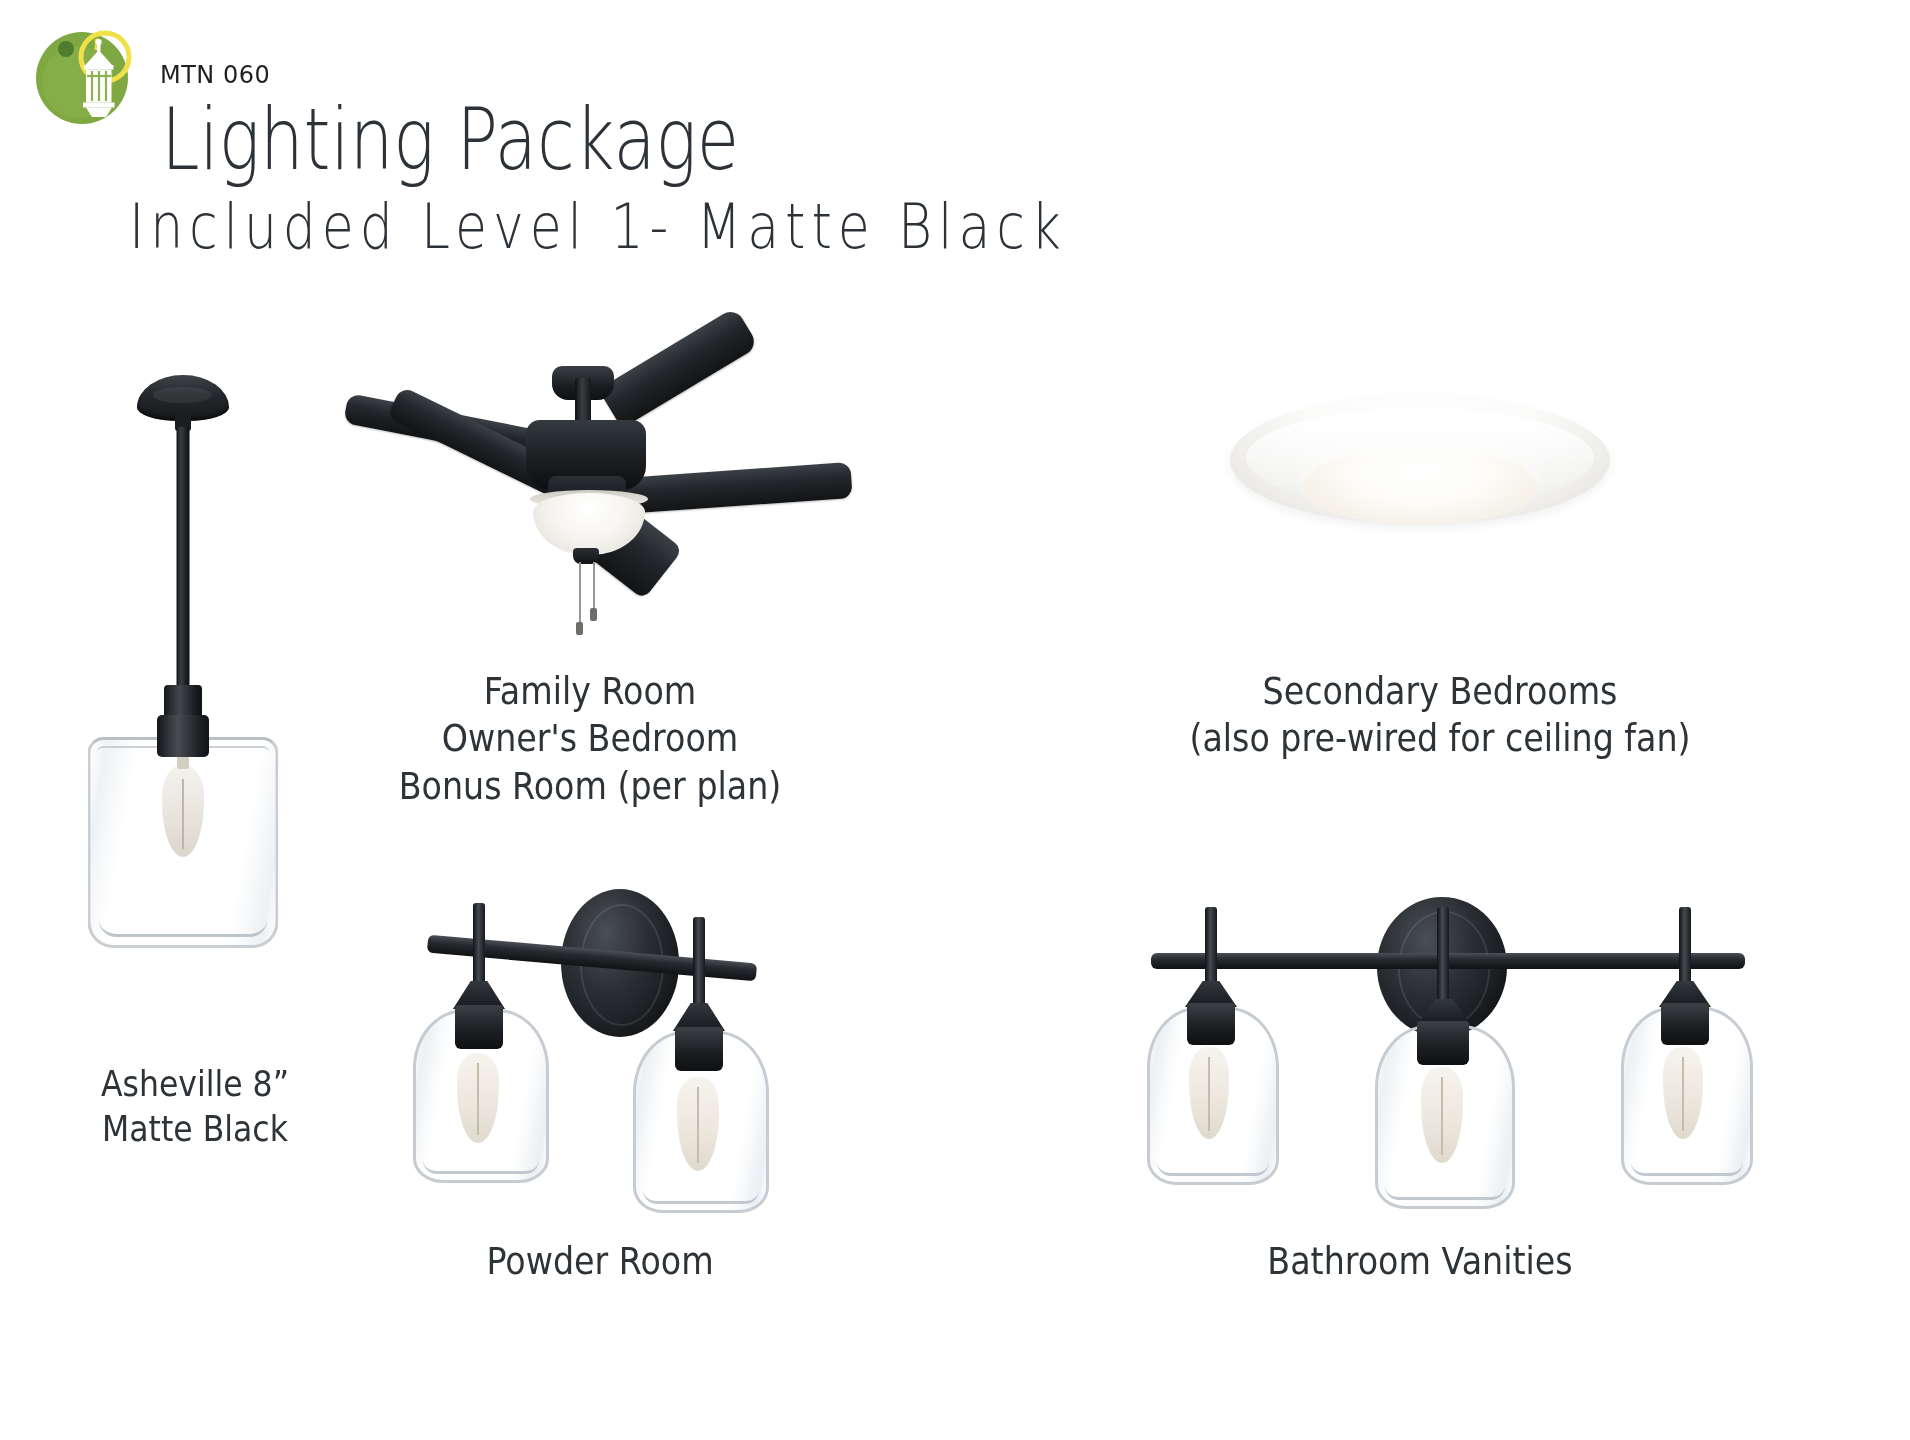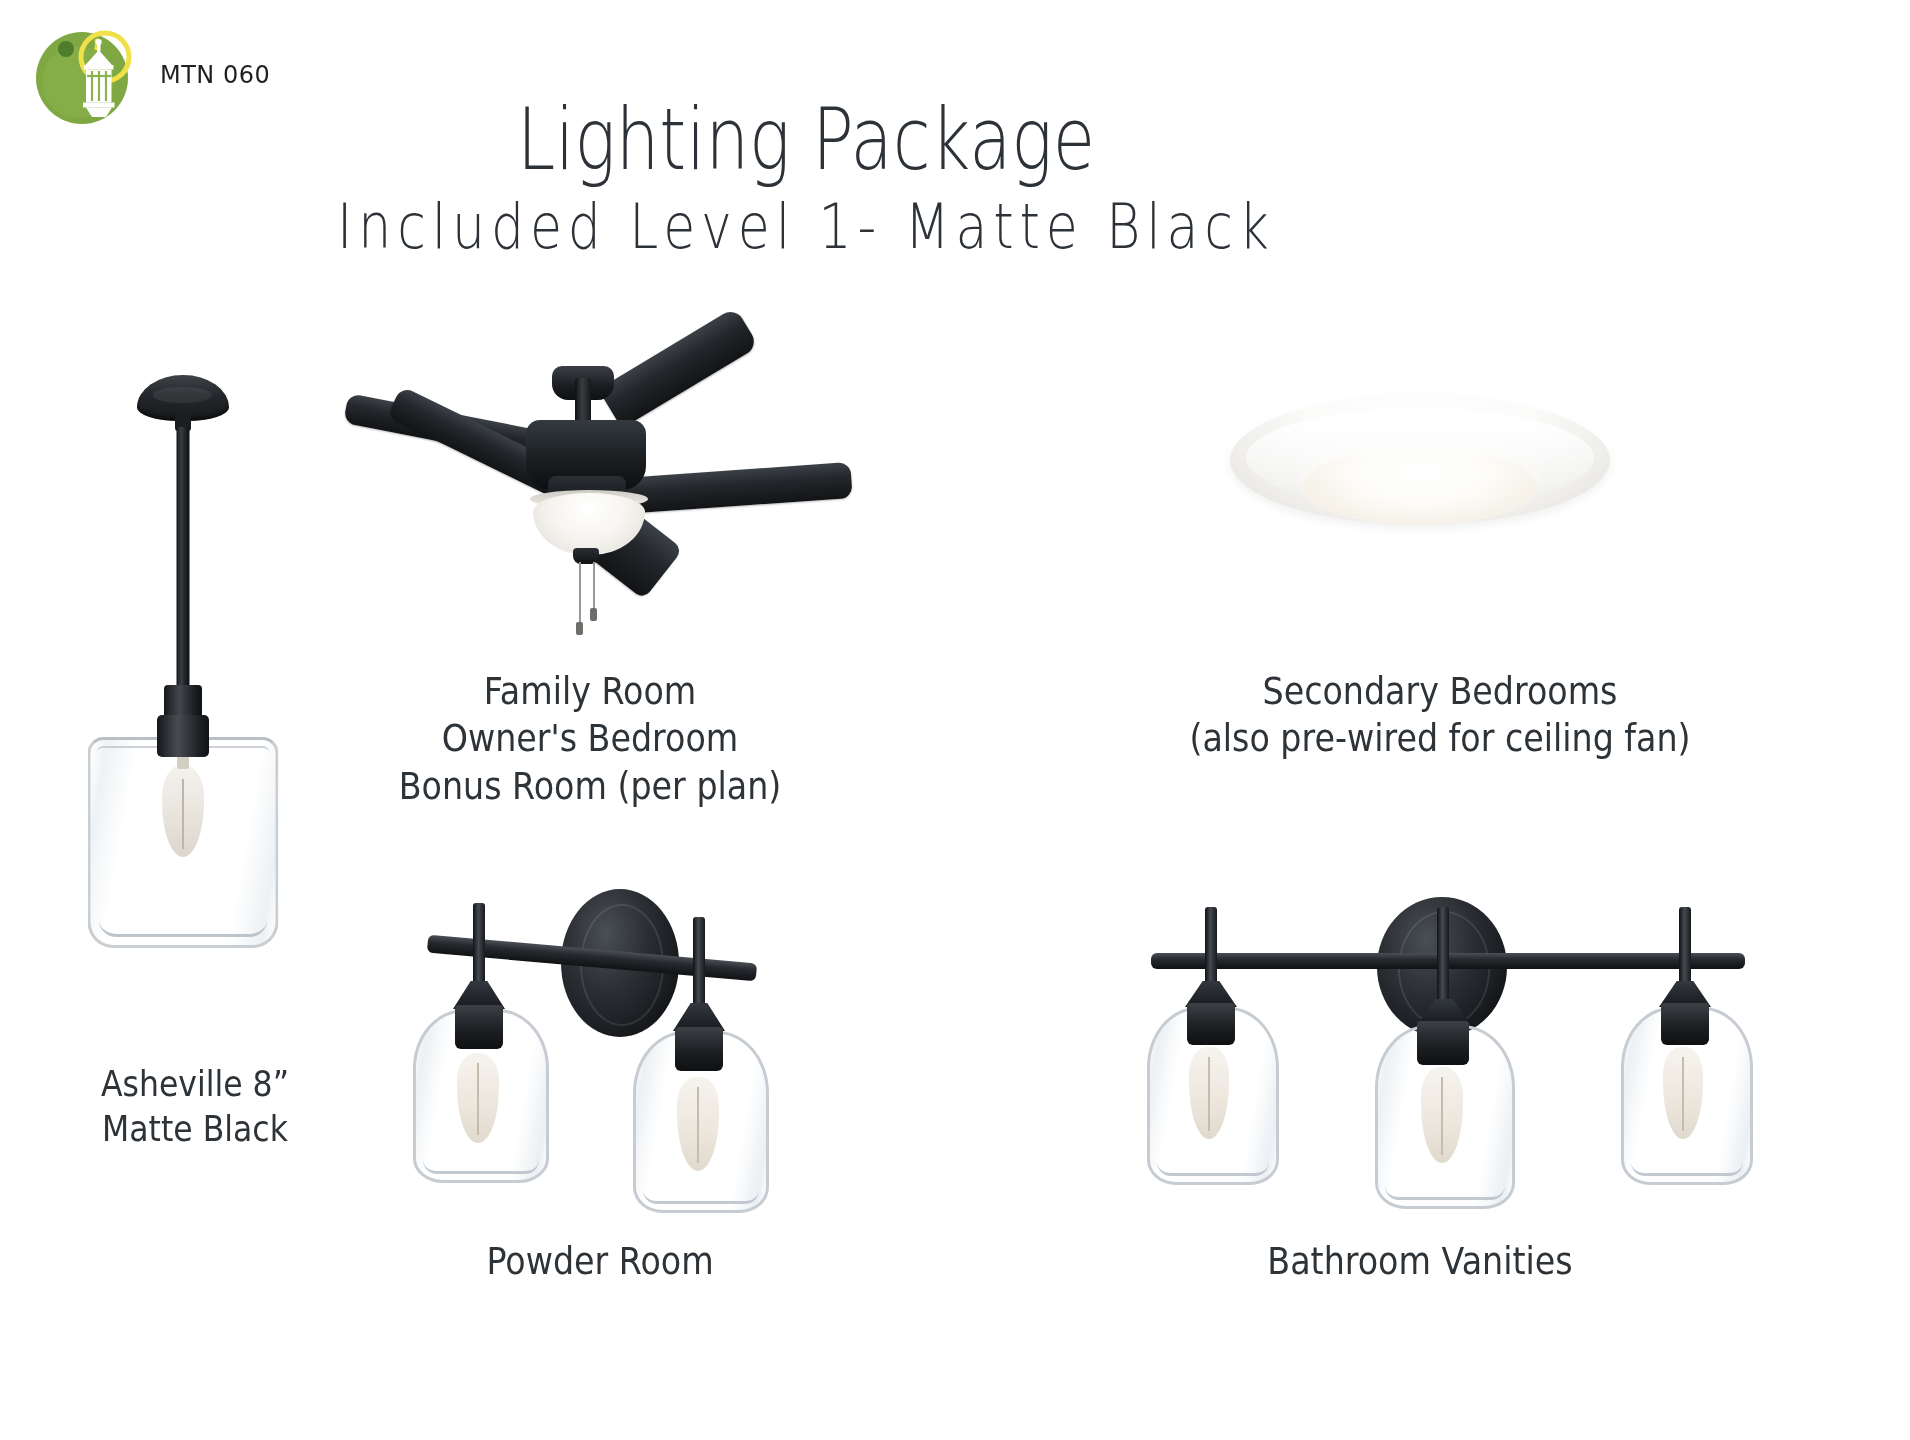--- a/index.html
+++ b/index.html
@@ -44,21 +44,21 @@
     font-weight: 400;
     white-space: nowrap;
   }
 
   
   .title-block {
     position: absolute;
     left: 0;
     top: 96px;
     width: 1612px;
-    text-align: center;
+    text-align: left;
   }
   .main-title {
     font-family: "DejaVu Sans", sans-serif;
     font-weight: 300;
     font-size: 86px;
     line-height: 1.0;
     color: #2c3238;
     letter-spacing: 0px;
     transform: scaleX(0.80);
     transform-origin: center top;

